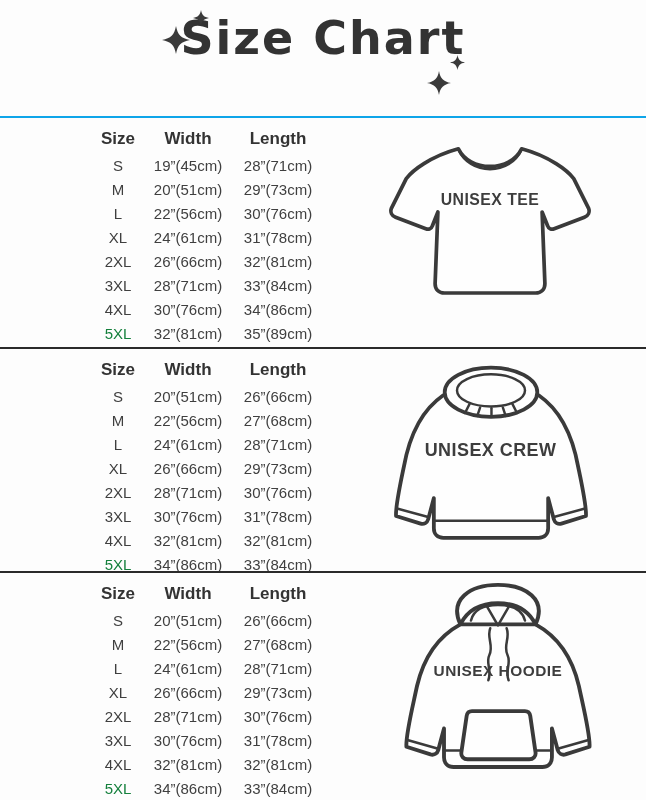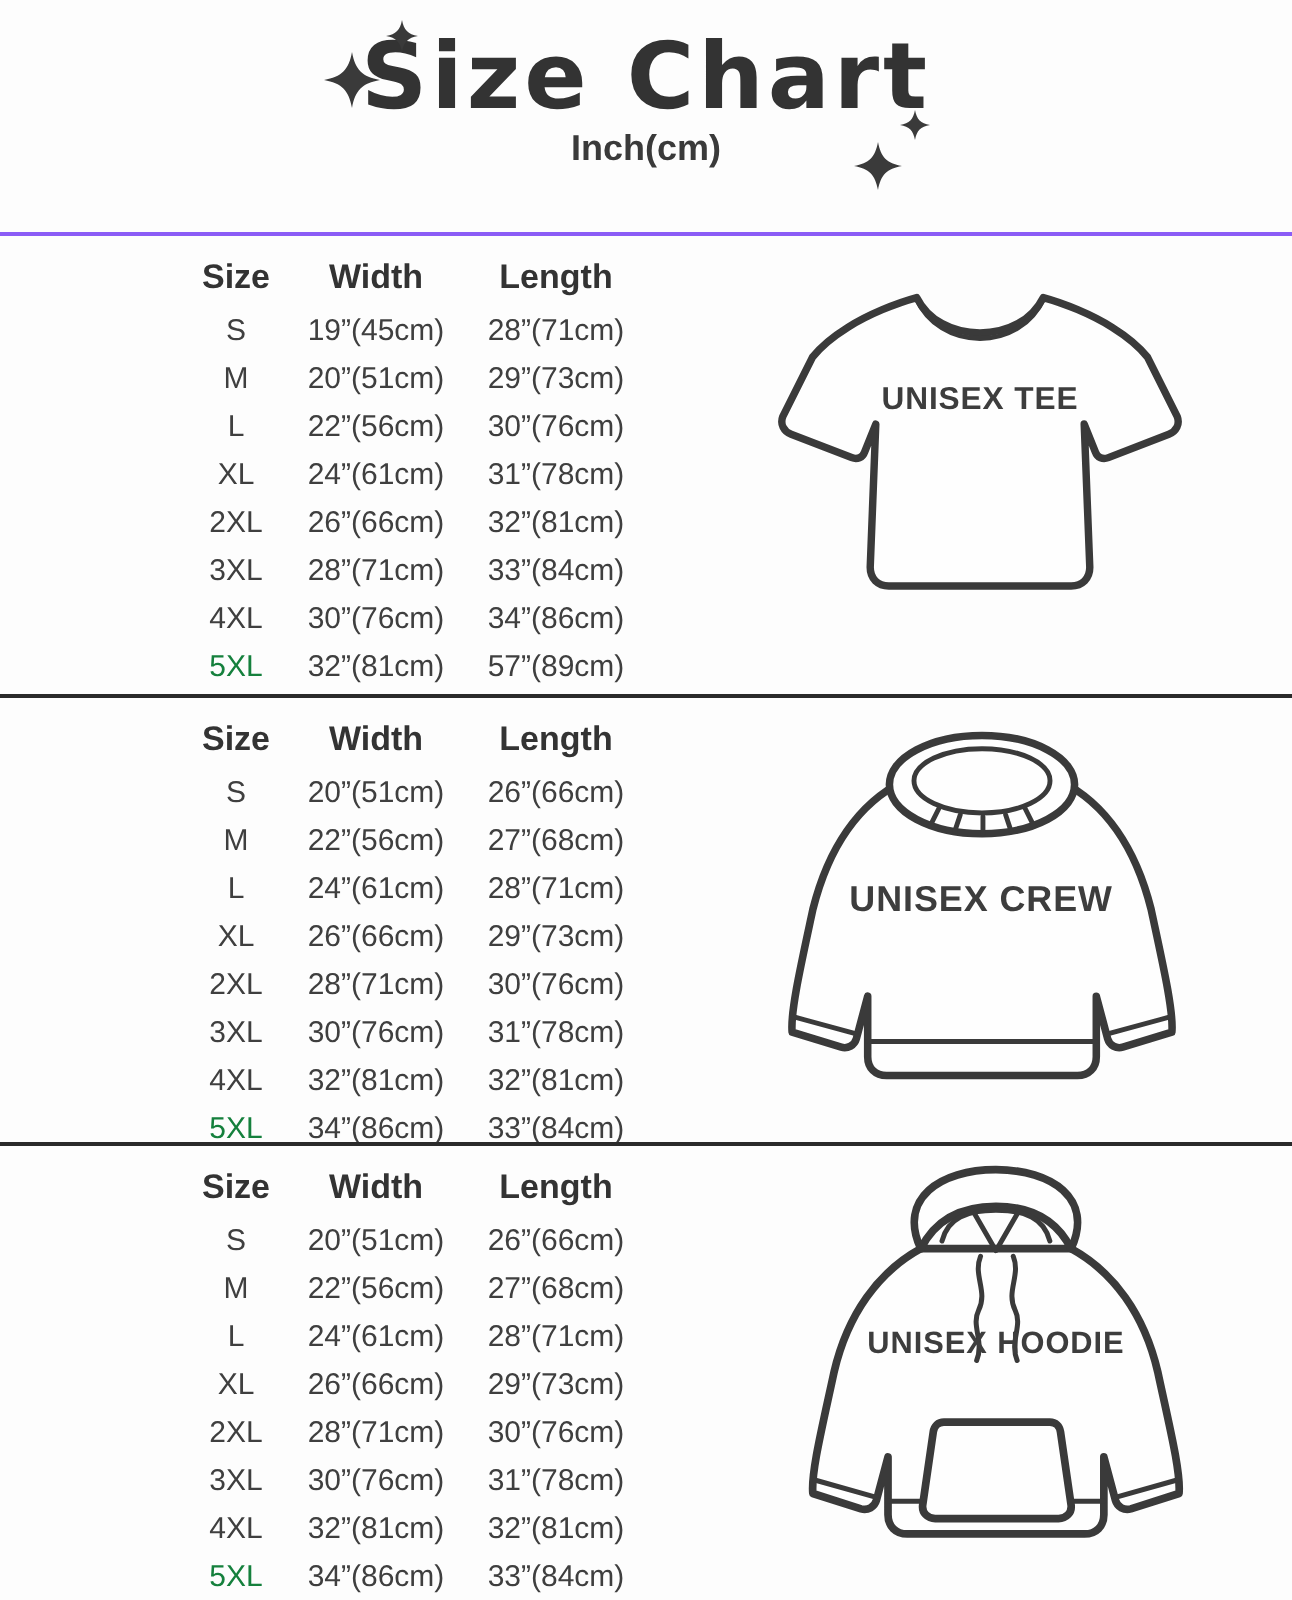--- a/index.html
+++ b/index.html
@@ -2,21 +2,21 @@
 <html><head>
 <meta charset="utf-8">
 <style>
   html,body{margin:0;padding:0;}
   body{
     width:646px;height:800px;background:#fdfdfd;
     font-family:"Liberation Sans", sans-serif;color:#3d3d3d;
     position:relative;overflow:hidden;
   }
   
-  .header{position:relative;height:116px;border-bottom:2px solid #8b5cf6;}
+  .header{position:relative;height:116px;border-bottom:2px solid #0ea5e9;}
   .title{
     text-align:center;padding-top:14px;font-size:46px;line-height:1.05;
     font-weight:bold;font-family:"DejaVu Sans", sans-serif;
     color:#333;letter-spacing:2px;
   }
   .subtitle{text-align:center;font-size:18px;font-weight:bold;color:#3a3a3a;margin-top:2px;}
   .sparkle{position:absolute;}
   .sparkle svg{display:block;width:100%;height:100%;}
   .sp1{left:162px;top:26px;width:28px;height:28px;}
   .sp2{left:193px;top:10px;width:16px;height:16px;}
@@ -72,21 +72,20 @@
     <svg viewBox="0 0 24 24">
         <path fill="#3a3a3a" d="M12 0C13.4 7.6 16.4 10.6 24 12 16.4 13.4 13.4 16.4 12 24 10.6 16.4 7.6 13.4 0 12 7.6 10.6 10.6 7.6 12 0Z"></path>
       </svg>
   </span>
   <span class="sparkle sp4">
     <svg viewBox="0 0 24 24">
         <path fill="#3a3a3a" d="M12 0C13.4 7.6 16.4 10.6 24 12 16.4 13.4 13.4 16.4 12 24 10.6 16.4 7.6 13.4 0 12 7.6 10.6 10.6 7.6 12 0Z"></path>
       </svg>
   </span>
   <div class="title">Size Chart</div>
-  <div class="subtitle">Inch(cm)</div>
 </div>
 
 <div class="section sec1">
   <table class="size-table">
     <thead>
       <tr>
         <th class="col-size">Size</th>
         <th class="col-width">Width</th>
         <th class="col-length">Length</th>
       </tr>
@@ -123,21 +122,21 @@
           <td>33”(84cm)</td>
         </tr>
       <tr>
           <td>4XL</td>
           <td>30”(76cm)</td>
           <td>34”(86cm)</td>
         </tr>
       <tr>
           <td class="muted">5XL</td>
           <td>32”(81cm)</td>
-          <td>57”(89cm)</td>
+          <td>35”(89cm)</td>
         </tr>
     </tbody>
   </table>
 
   <svg class="garment g-tee" viewBox="0 0 230 190">
     <path class="outline" d="M81,12 C70,15 55,21 44,28 C36,33 29,39 25,44 L9,76 C7.5,80 9.5,84 13.5,85.5 L46,98 C49,99.2 52,98 53,95 L59,80 L56,157 C56,163 60,167 66,167 L164,167 C170,167 174,163 174,157 L171,80 L177,95 C178,98 181,99.2 184,98 L216.5,85.5 C220.5,84 222.5,80 221,76 L205,44 C201,39 194,33 186,28 C175,21 160,15 149,12 C143,24 130,31 115,31 C100,31 87,24 81,12 Z"></path>
     <path class="inner" d="M81,13 C87,26 100,34 115,34 C130,34 143,26 149,13"></path>
     <text x="115" y="72" font-size="17" text-anchor="middle">UNISEX TEE</text>
   </svg>
 </div>

